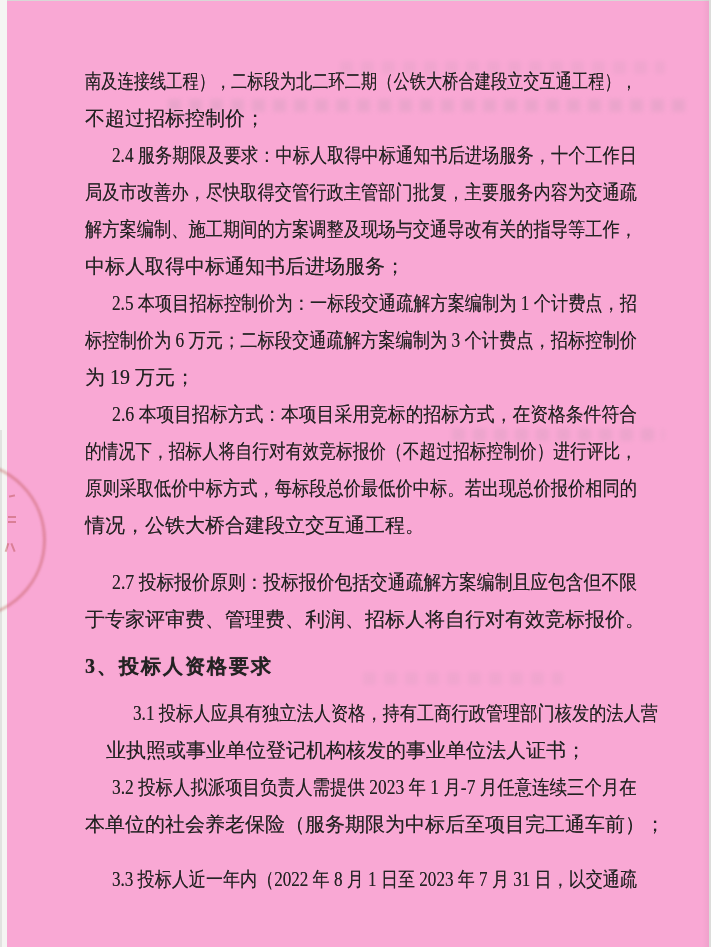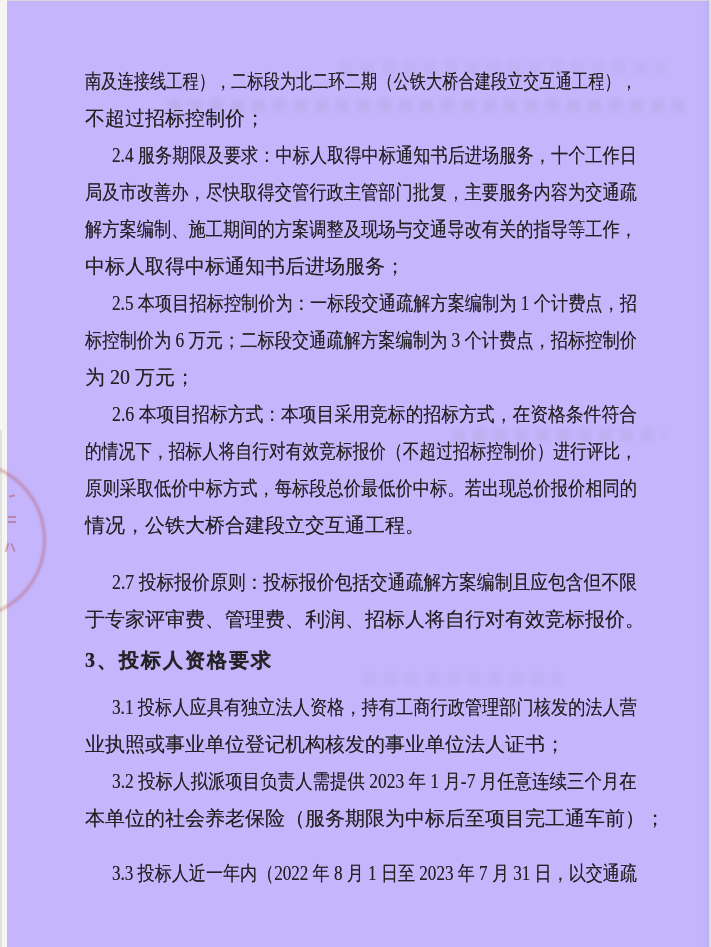--- a/index.html
+++ b/index.html
@@ -1,19 +1,19 @@
 <!DOCTYPE html>
 <html><head>
 <meta charset="utf-8">
 <style>
   html,body { margin:0; padding:0; background:#ffffff; }
   .page {
     position:relative;
     width:711px; height:947px;
-    background:#c4b5fd;
+    background:#f9a8d4;
     overflow:hidden;
     font-family:"Liberation Serif","DejaVu Serif",serif;
   }
   
   .edge-top   { position:absolute; top:0; left:0; right:0; height:1px; background:#d8d8d6; }
   .gutter-left{ position:absolute; left:0; top:0; width:7px; height:100%; background:#f5f5f3; }
   .edge-left  { position:absolute; left:0; top:430px; width:2px; height:517px; background:#e2e2e0; }
   .edge-right { position:absolute; top:0; right:0; width:2px; height:100%; background:#dcdcda; }
   .shade-right{ position:absolute; top:0; right:2px; width:7px; height:100%;
                 background:linear-gradient(90deg, rgba(0,0,0,0), rgba(0,0,0,0.04)); }
@@ -23,22 +23,22 @@
   .para { margin:0; }
   .line { height:37px; line-height:37px; font-size:20px; white-space:nowrap; }
   .line > span {
     display:inline-block;
     transform-origin:0 50%;
     text-shadow:0 0 0.5px rgba(25,25,25,0.55);
   }
   .line.indent { padding-left:27px; }
   .heading .line > span { font-weight:bold; letter-spacing:2px; text-shadow:0 0 0.7px rgba(15,15,15,0.7); }
   #p-2-7 { margin-top:20px; }
-  #h-3   { margin-top:4px; }
-  #p-3-1 { margin-top:10px; }
+  #h-3   { margin-top:10px; }
+  #p-3-1 { margin-top:10px;margin-left:21px; }
   #p-3-3 { margin-top:18px; }
 
   
   .ghost {
     position:absolute; height:13px; border-radius:2px;
     background:repeating-linear-gradient(90deg,#868b90 0 13px, rgba(0,0,0,0) 13px 21px);
     filter:blur(2.3px); pointer-events:none;
   }
   .ghost-1 { left:340px; top:61px;  width:325px; opacity:.07; }
   .ghost-2 { left:168px; top:99px;  width:520px; opacity:.12; }
@@ -89,21 +89,21 @@
       </div>
       <div class="para" id="p-2-4">
         <div class="line indent"><span style="transform: scaleX(0.860656);">2.4 服务期限及要求：中标人取得中标通知书后进场服务，十个工作日</span></div>
         <div class="line"><span style="transform: scaleX(0.8625);">局及市改善办，尽快取得交管行政主管部门批复，主要服务内容为交通疏</span></div>
         <div class="line"><span style="transform: scaleX(0.8625);">解方案编制、施工期间的方案调整及现场与交通导改有关的指导等工作，</span></div>
         <div class="line"><span>中标人取得中标通知书后进场服务；</span></div>
       </div>
       <div class="para" id="p-2-5">
         <div class="line indent"><span style="transform: scaleX(0.860656);">2.5 本项目招标控制价为：一标段交通疏解方案编制为 1 个计费点，招</span></div>
         <div class="line"><span style="transform: scaleX(0.8625);">标控制价为 6 万元；二标段交通疏解方案编制为 3 个计费点，招标控制价</span></div>
-        <div class="line"><span>为 20 万元；</span></div>
+        <div class="line"><span>为 19 万元；</span></div>
       </div>
       <div class="para" id="p-2-6">
         <div class="line indent"><span style="transform: scaleX(0.889831);">2.6 本项目招标方式：本项目采用竞标的招标方式，在资格条件符合</span></div>
         <div class="line"><span style="transform: scaleX(0.836364);">的情况下，招标人将自行对有效竞标报价（不超过招标控制价）进行评比，</span></div>
         <div class="line"><span style="transform: scaleX(0.8625);">原则采取低价中标方式，每标段总价最低价中标。若出现总价报价相同的</span></div>
         <div class="line"><span>情况，公铁大桥合建段立交互通工程。</span></div>
       </div>
       <div class="para" id="p-2-7">
         <div class="line indent"><span style="transform: scaleX(0.889831);">2.7 投标报价原则：投标报价包括交通疏解方案编制且应包含但不限</span></div>
         <div class="line"><span>于专家评审费、管理费、利润、招标人将自行对有效竞标报价。</span></div>

